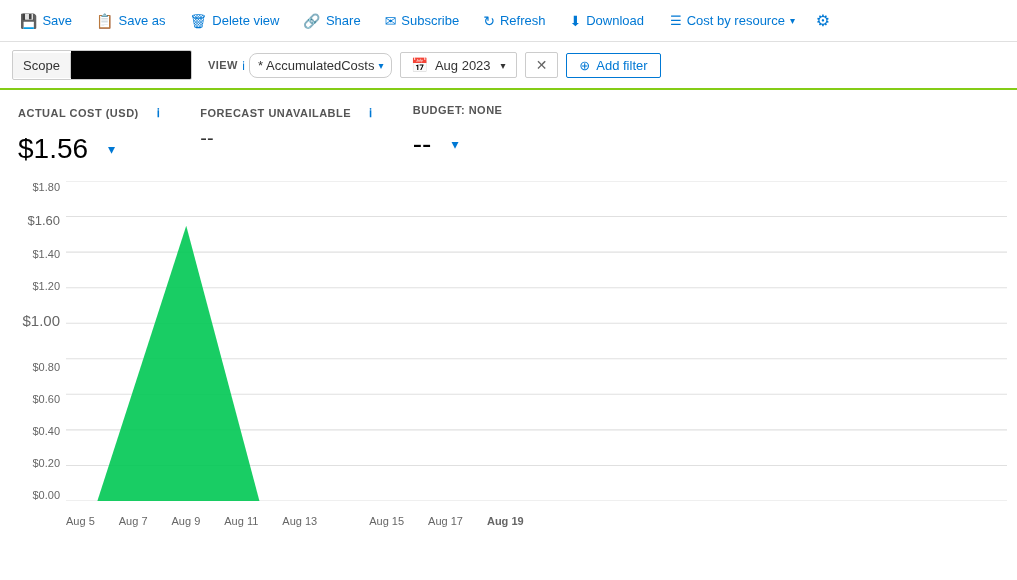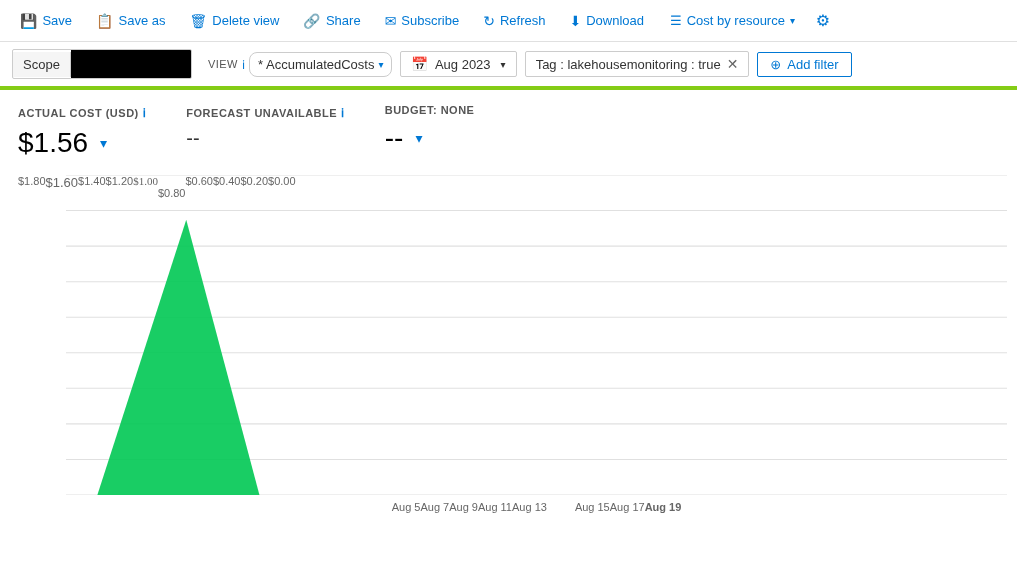--- a/index.html
+++ b/index.html
@@ -25,34 +25,34 @@
     }
     .gear-btn {
       display: flex; align-items: center; justify-content: center;
       width: 28px; height: 28px; cursor: pointer; border: none; background: none;
       color: #0078d4; border-radius: 2px; font-size: 16px;
     }
 
     
     .filter-bar {
       display: flex; align-items: center; gap: 8px;
-      padding: 8px 12px; border-bottom: 4px solid #84cc16;
+      padding: 8px 12px; border-bottom: 2px solid #84cc16;
       background: #fff; height: 48px;
     }
     .scope-group {
       display: flex; align-items: center; border: 1px solid #ccc; border-radius: 2px; overflow: hidden;
     }
     .scope-label {
       padding: 5px 10px; background: #f5f5f5; font-size: 13px; color: #333; border-right: 1px solid #ccc;
     }
     .scope-value {
       width: 120px; height: 28px; background: #000;
     }
     .view-group { display: flex; align-items: center; gap: 4px; margin-left: 8px; }
-    .view-label { font-size: 11px; color: #555; font-weight: 400; letter-spacing: 0.5px; }
+    .view-label { font-size: 11px; color: #555; font-weight: 700; letter-spacing: 0.5px; }
     .info-icon { color: #0078d4; font-size: 12px; cursor: pointer; }
     .view-dropdown {
       display: flex; align-items: center; gap: 4px;
       padding: 4px 8px; border: 1px solid #ccc; border-radius: 8px; cursor: pointer; background: #fff;
       font-size: 13px; color: #333;
     }
     .date-dropdown {
       display: flex; align-items: center; gap: 6px;
       padding: 4px 10px; border: 1px solid #ccc; border-radius: 2px; cursor: pointer; background: #fff;
       font-size: 13px; color: #333;
@@ -70,24 +70,24 @@
       font-size: 13px; color: #0078d4;
     }
 
     
     .metrics-bar {
       display: flex; align-items: flex-start; gap: 40px;
       padding: 14px 18px 8px 18px; background: #fff;
     }
     .metric-label {
       font-size: 11px; font-weight: 600; color: #555; letter-spacing: 0.5px; text-transform: uppercase;
-      display: flex; align-items: center; gap: 4px;
+      display: flex; align-items: center; gap: 18px;
     }
     .metric-value {
-      font-size: 28px; font-weight: 300; color: #000; display: flex; align-items: center; gap: 12px; margin-top: 6px;
+      font-size: 28px; font-weight: 300; color: #000; display: flex; align-items: center; gap: 20px; margin-top: 12px;
     }
     .metric-dash { font-size: 20px; color: #333; margin-top: 6px; }
     .chevron-down { font-size: 14px; color: #0078d4; cursor: pointer; }
     .y-label { font-size: 11px; color: #666; text-align: right; }
     .x-label { font-size: 11px; color: #666; }
   </style>
 </head>
 <body>
 
 <div class="toolbar">
@@ -144,21 +144,20 @@
     </div>
   </div>
 
   <div class="date-dropdown">
     <span class="date-icon">📅</span>
     <span>Aug 2023</span>
     <span style="font-size:10px; color:#333; margin-left:4px;">▾</span>
   </div>
 
   <div class="tag-filter">
-    <span>Tag : lakehousemonitoring : true</span>
     <span class="tag-close">✕</span>
   </div>
 
   <button class="add-filter-btn">
     <span>⊕</span>
     <span>Add filter</span>
   </button>
 </div>
 
 <div class="metrics-bar">
@@ -185,52 +184,52 @@
     <div class="metric-label">BUDGET: NONE</div>
     <div class="metric-value">
       <span>--</span>
       <span class="chevron-down">▾</span>
     </div>
   </div>
 </div>
 
 <div style="position: relative; height: 360px; margin: 0 0 0 0;">
 
-  <div style="position: absolute; left: 18px; top: 8px; bottom: 32px; display: flex; justify-content: space-between; width: 42px;">
+  <div style="position: absolute; left: 18px; top: 8px; bottom: 32px; display: flex; flex-direction: column; justify-content: space-between; width: 42px;">
     <span class="y-label" style="font-size:11px; color:#666; text-align:right;">$1.80</span>
     <span class="y-label" style="font-size:13px; color:#666; text-align:right;">$1.60</span>
     <span class="y-label" style="font-size:11px; color:#666; text-align:right;">$1.40</span>
     <span class="y-label" style="font-size:11px; color:#666; text-align:right;">$1.20</span>
-    <span class="y-label" style="font-size:11px; color:#666; text-align:right;font-family:Liberation Serif, serif;">$1.00</span>
+    <span class="y-label" style="font-size:15px; color:#666; text-align:right;">$1.00</span>
     <span class="y-label" style="font-size:11px; color:#666; text-align:right;margin-top:12px;">$0.80</span>
     <span class="y-label" style="font-size:11px; color:#666; text-align:right;">$0.60</span>
     <span class="y-label" style="font-size:11px; color:#666; text-align:right;">$0.40</span>
     <span class="y-label" style="font-size:11px; color:#666; text-align:right;">$0.20</span>
-    <span class="y-label" style="font-size:11px; color:#666; text-align:left;">$0.00</span>
+    <span class="y-label" style="font-size:11px; color:#666; text-align:right;">$0.00</span>
   </div>
 
   <div style="position: absolute; left: 66px; right: 10px; top: 8px; bottom: 32px;">
     <svg width="100%" height="100%" viewBox="0 0 900 300" preserveAspectRatio="none">
 
       <line x1="0" y1="0" x2="900" y2="0" stroke="#e0e0e0" stroke-width="1"></line>
       <line x1="0" y1="33.3" x2="900" y2="33.3" stroke="#e0e0e0" stroke-width="1"></line>
       <line x1="0" y1="66.7" x2="900" y2="66.7" stroke="#e0e0e0" stroke-width="1"></line>
       <line x1="0" y1="100" x2="900" y2="100" stroke="#e0e0e0" stroke-width="1"></line>
       <line x1="0" y1="133.3" x2="900" y2="133.3" stroke="#e0e0e0" stroke-width="1"></line>
       <line x1="0" y1="166.7" x2="900" y2="166.7" stroke="#e0e0e0" stroke-width="1"></line>
       <line x1="0" y1="200" x2="900" y2="200" stroke="#e0e0e0" stroke-width="1"></line>
       <line x1="0" y1="233.3" x2="900" y2="233.3" stroke="#e0e0e0" stroke-width="1"></line>
       <line x1="0" y1="266.7" x2="900" y2="266.7" stroke="#e0e0e0" stroke-width="1"></line>
       <line x1="0" y1="300" x2="900" y2="300" stroke="#e0e0e0" stroke-width="1"></line>
 
       <polygon points="30,300 115,42 185,300" fill="#00c853" opacity="0.9"></polygon>
     </svg>
   </div>
 
-  <div style="position: absolute; left: 66px; right: 10px; bottom: 14px; display: flex; justify-content: center;">
+  <div style="position: absolute; left: 66px; right: 10px; bottom: 6px; display: flex; justify-content: flex-start; gap: 24px;">
     <span class="x-label" style="font-size:11px; color:#666;">Aug 5</span>
     <span class="x-label" style="font-size:11px; color:#666;">Aug 7</span>
     <span class="x-label" style="font-size:11px; color:#666;">Aug 9</span>
     <span class="x-label" style="font-size:11px; color:#666;">Aug 11</span>
     <span class="x-label" style="font-size:11px; color:#666;">Aug 13</span>
     <span class="x-label" style="font-size:11px; color:#666;margin-left:28px;">Aug 15</span>
     <span class="x-label" style="font-size:11px; color:#666;">Aug 17</span>
     <span class="x-label" style="font-size:11px; color:#666;font-weight:bold;">Aug 19</span>
   </div>
 </div>

